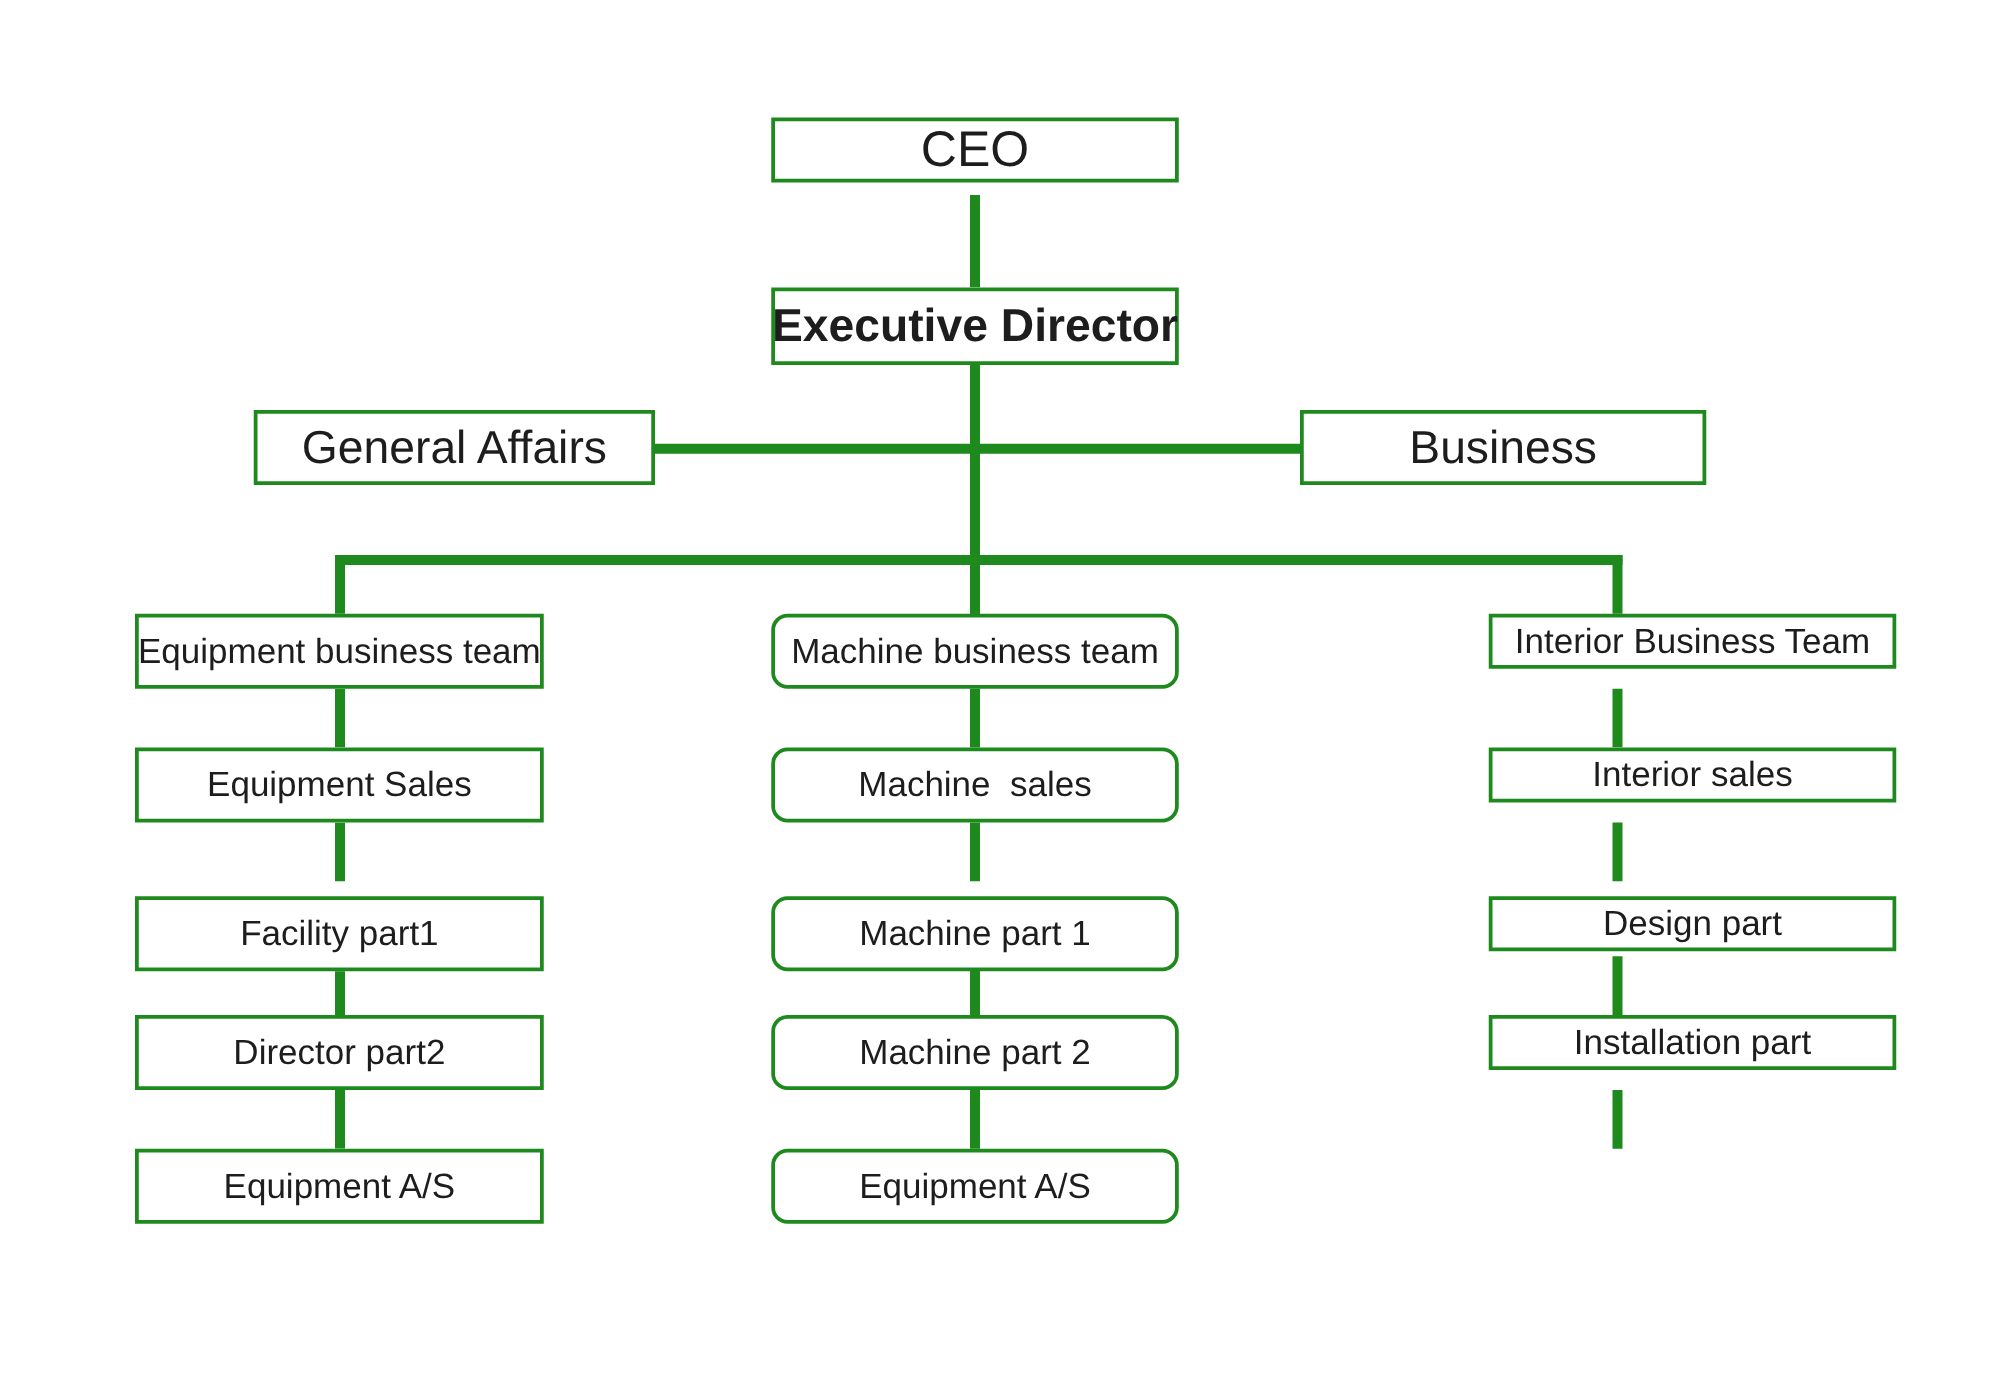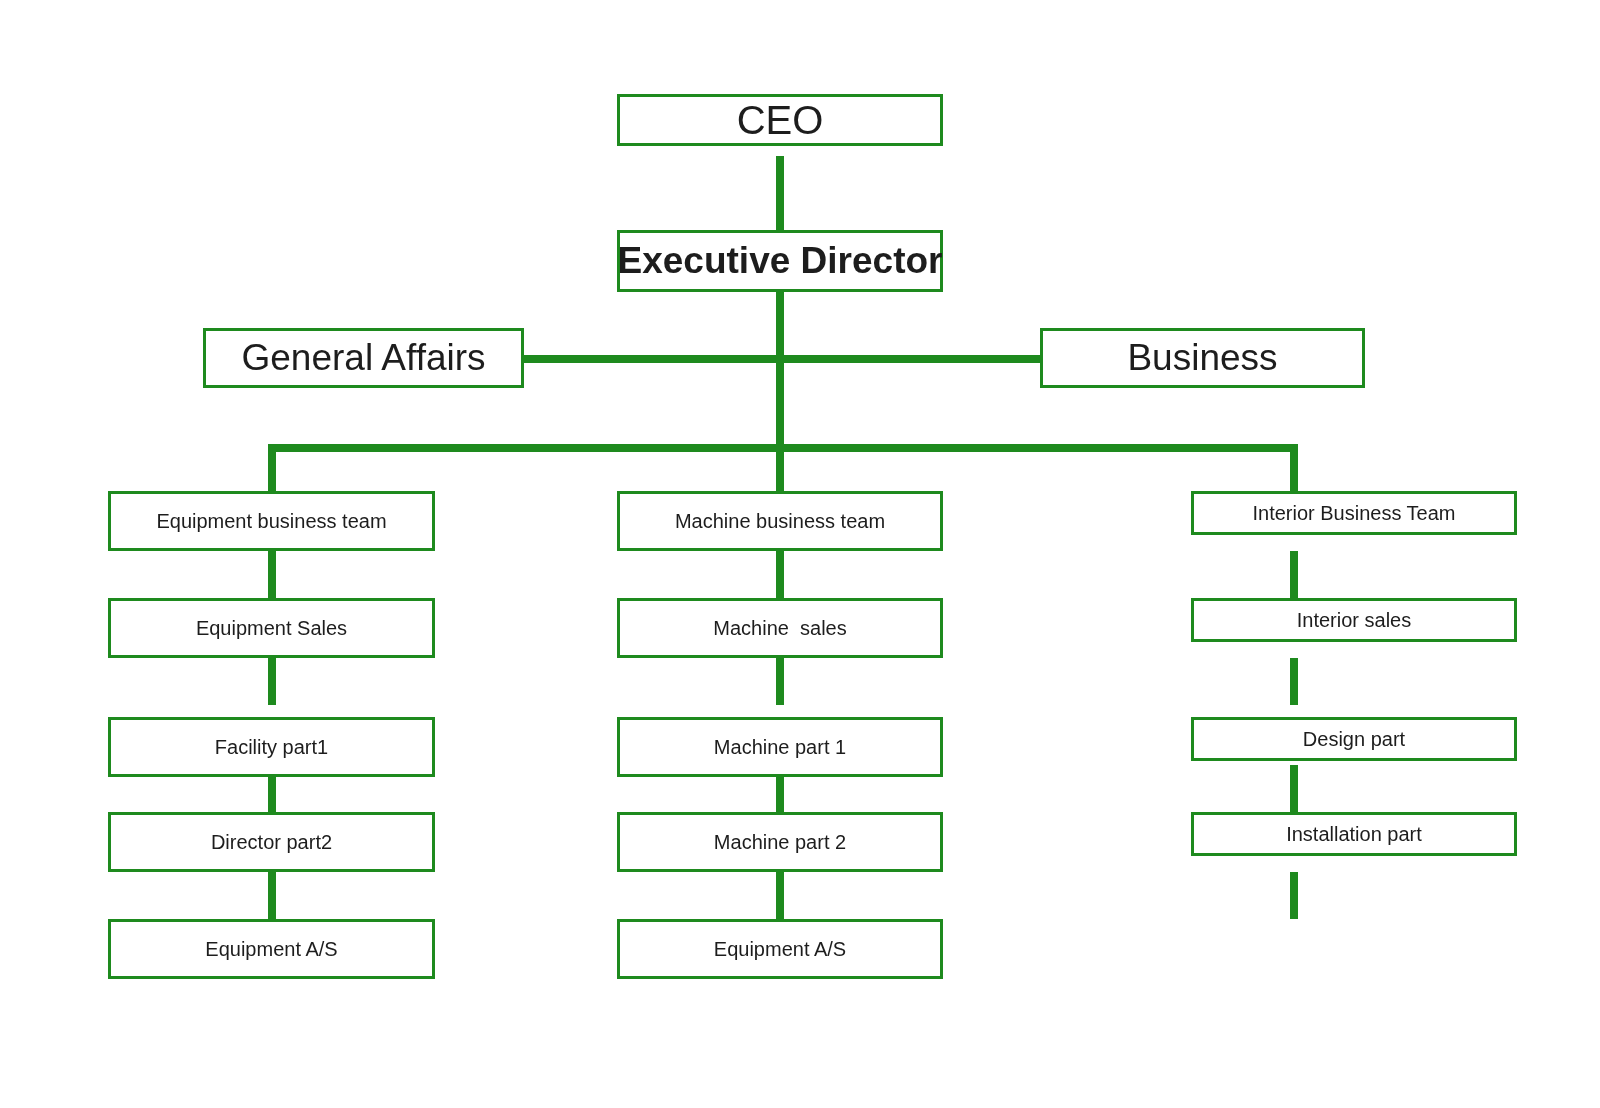--- a/index.html
+++ b/index.html
@@ -22,36 +22,36 @@
     border: 3px solid #1e8a1e;
     display: flex;
     align-items: center;
     justify-content: center;
     color: #1d1d1d;
     white-space: pre;
     z-index: 2;
   }
   .lvl1 { font-size: 40px; }
   .lvl2 { font-size: 37px; }
-  .lvl3 { font-size: 20px; }
+  .lvl3 { font-size: 28px; }
   .conn {
     position: absolute;
     background: #1e8a1e;
     z-index: 1;
   }
 
   
   .b-ceo  { left: 617px;  top: 94px;  width: 326px; height: 52px; }
   .b-exec { left: 617px;  top: 230px; width: 326px; height: 62px; font-weight: bold; }
   .b-ga   { left: 203px;  top: 328px; width: 321px; height: 60px; }
   .b-fin  { left: 1040px; top: 328px; width: 325px; height: 60px; }
 
   
   .c1 { left: 108px;  width: 327px; height: 60px; }
-  .c2 { left: 617px;  width: 326px; height: 60px; }
+  .c2 { left: 617px;  width: 326px; height: 60px; border-radius: 13px; }
   .c3 { left: 1191px; width: 326px; height: 44px; }
   .r1 { top: 491px; }
   .r2 { top: 598px; }
   .r3 { top: 705px; margin-top: 12px; }
   .r4 { top: 812px; }
   .r5 { top: 919px; }
 
   
   .v-ceo-exec   { left: 776px;  top: 156px; width: 8px;    height: 74px; }
   .v-trunk      { left: 776px;  top: 292px; width: 8px;    height: 207px; }

